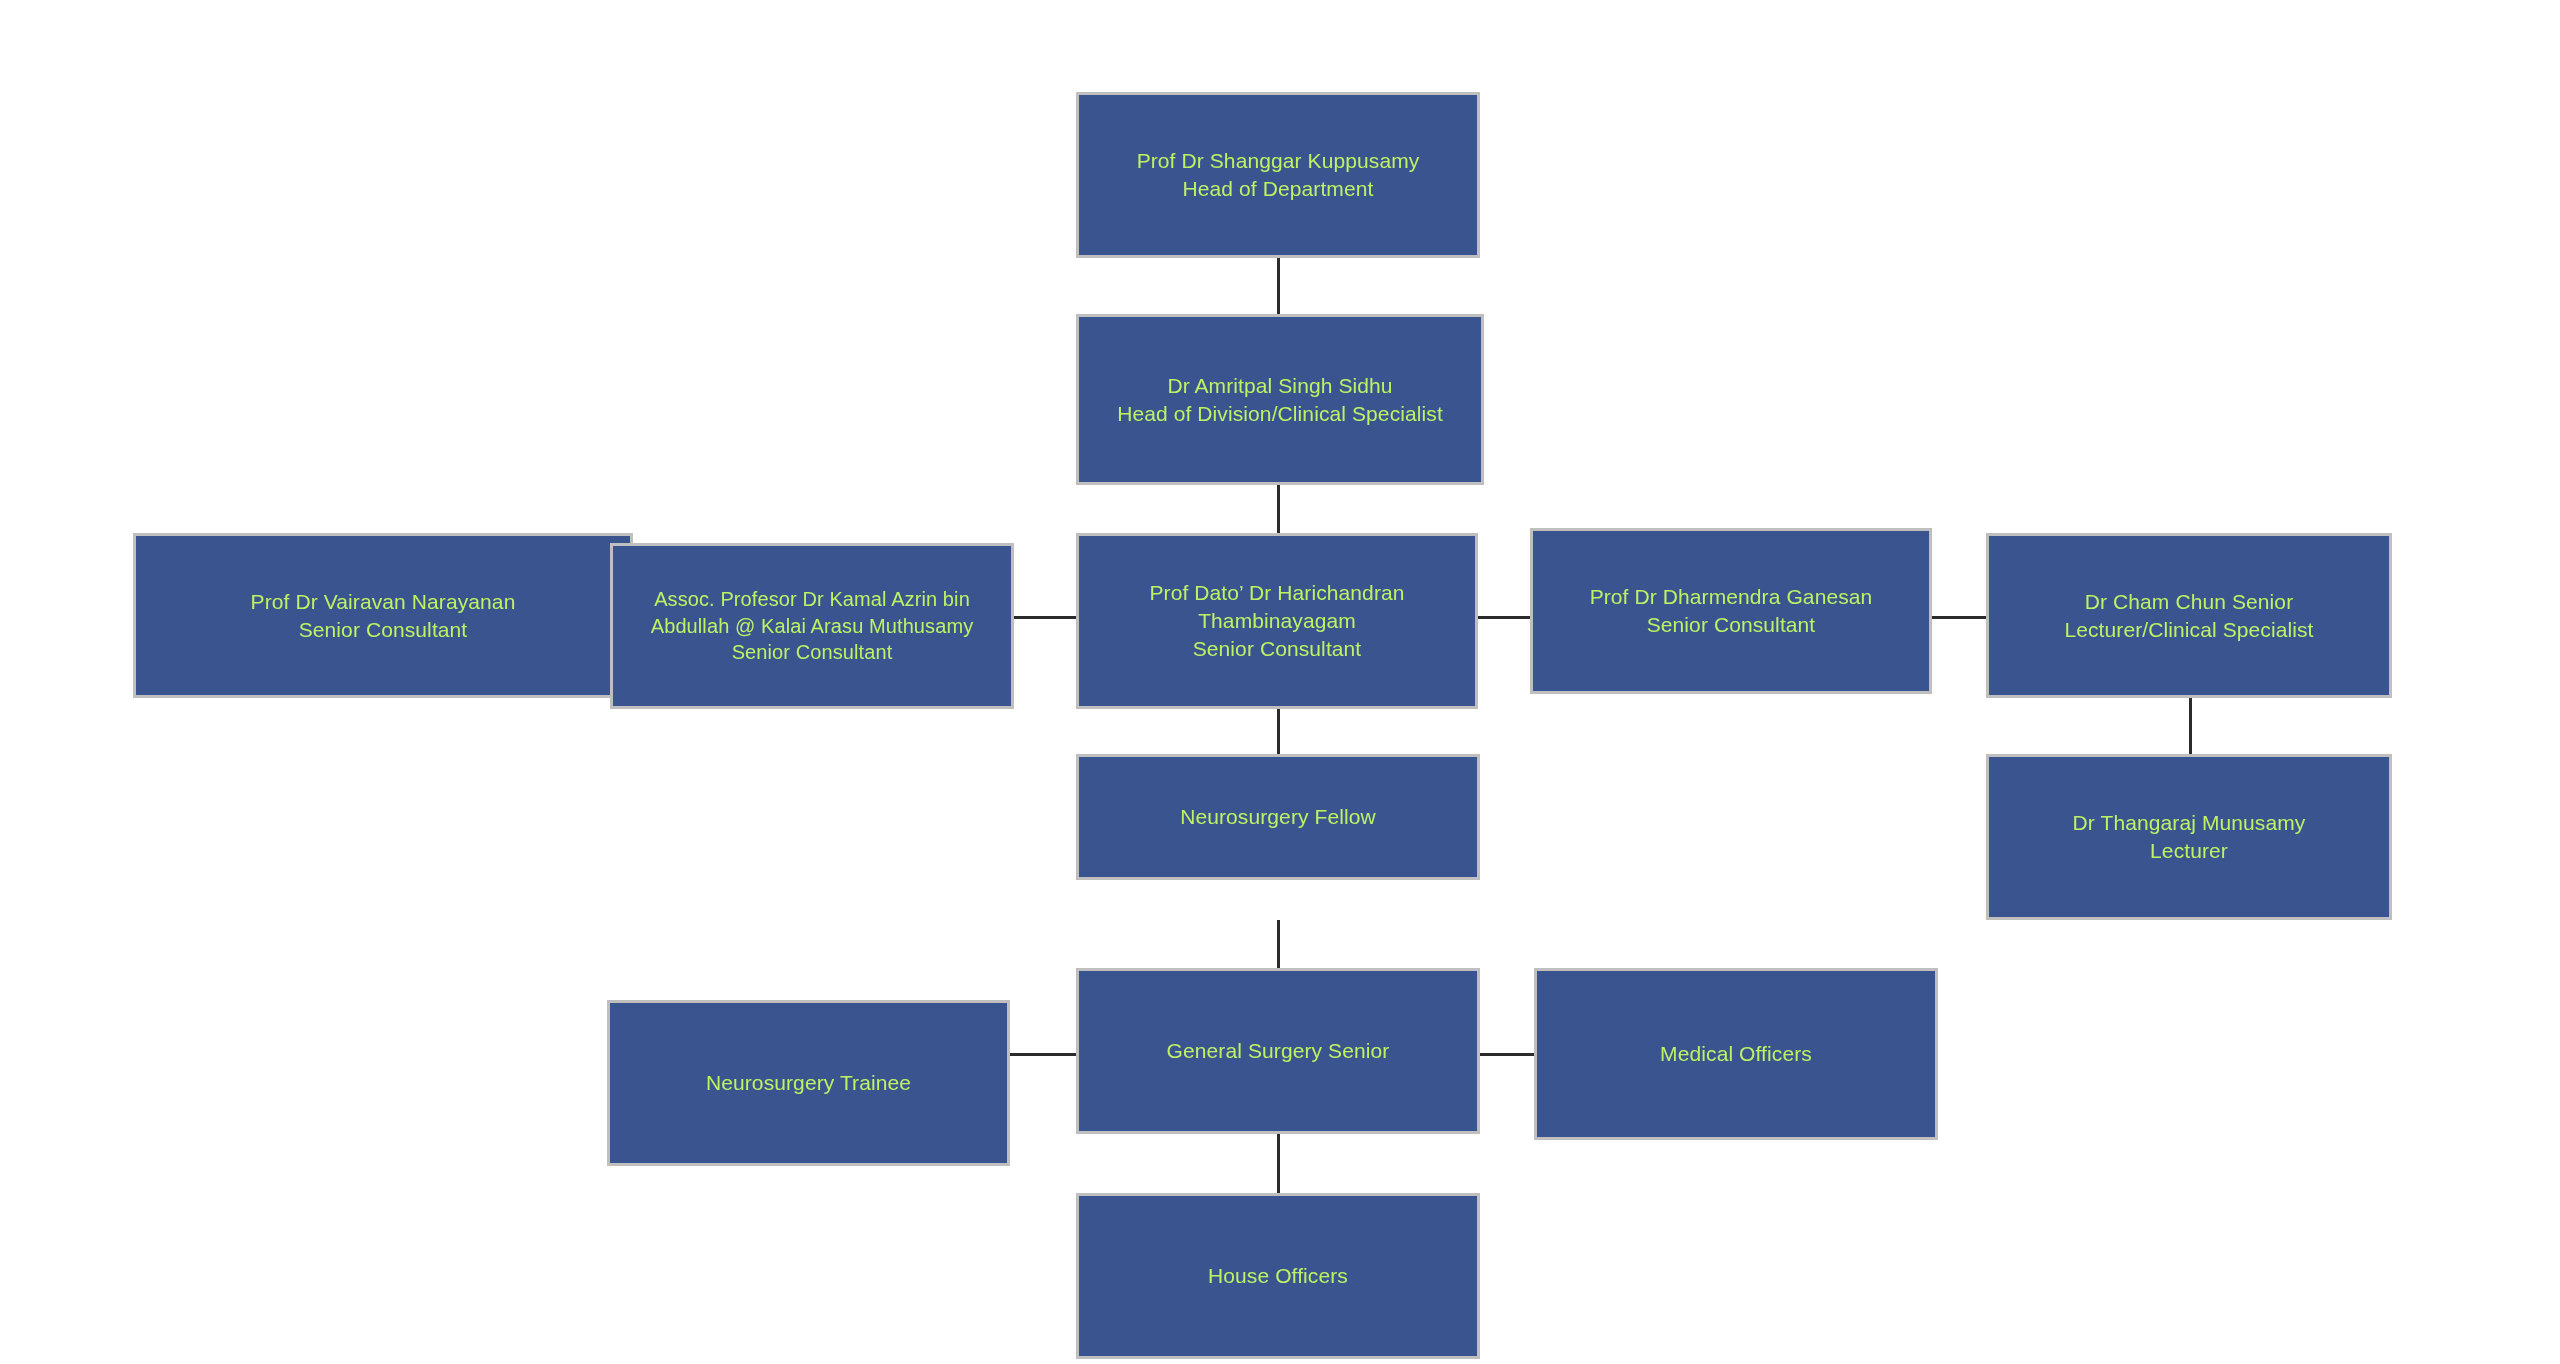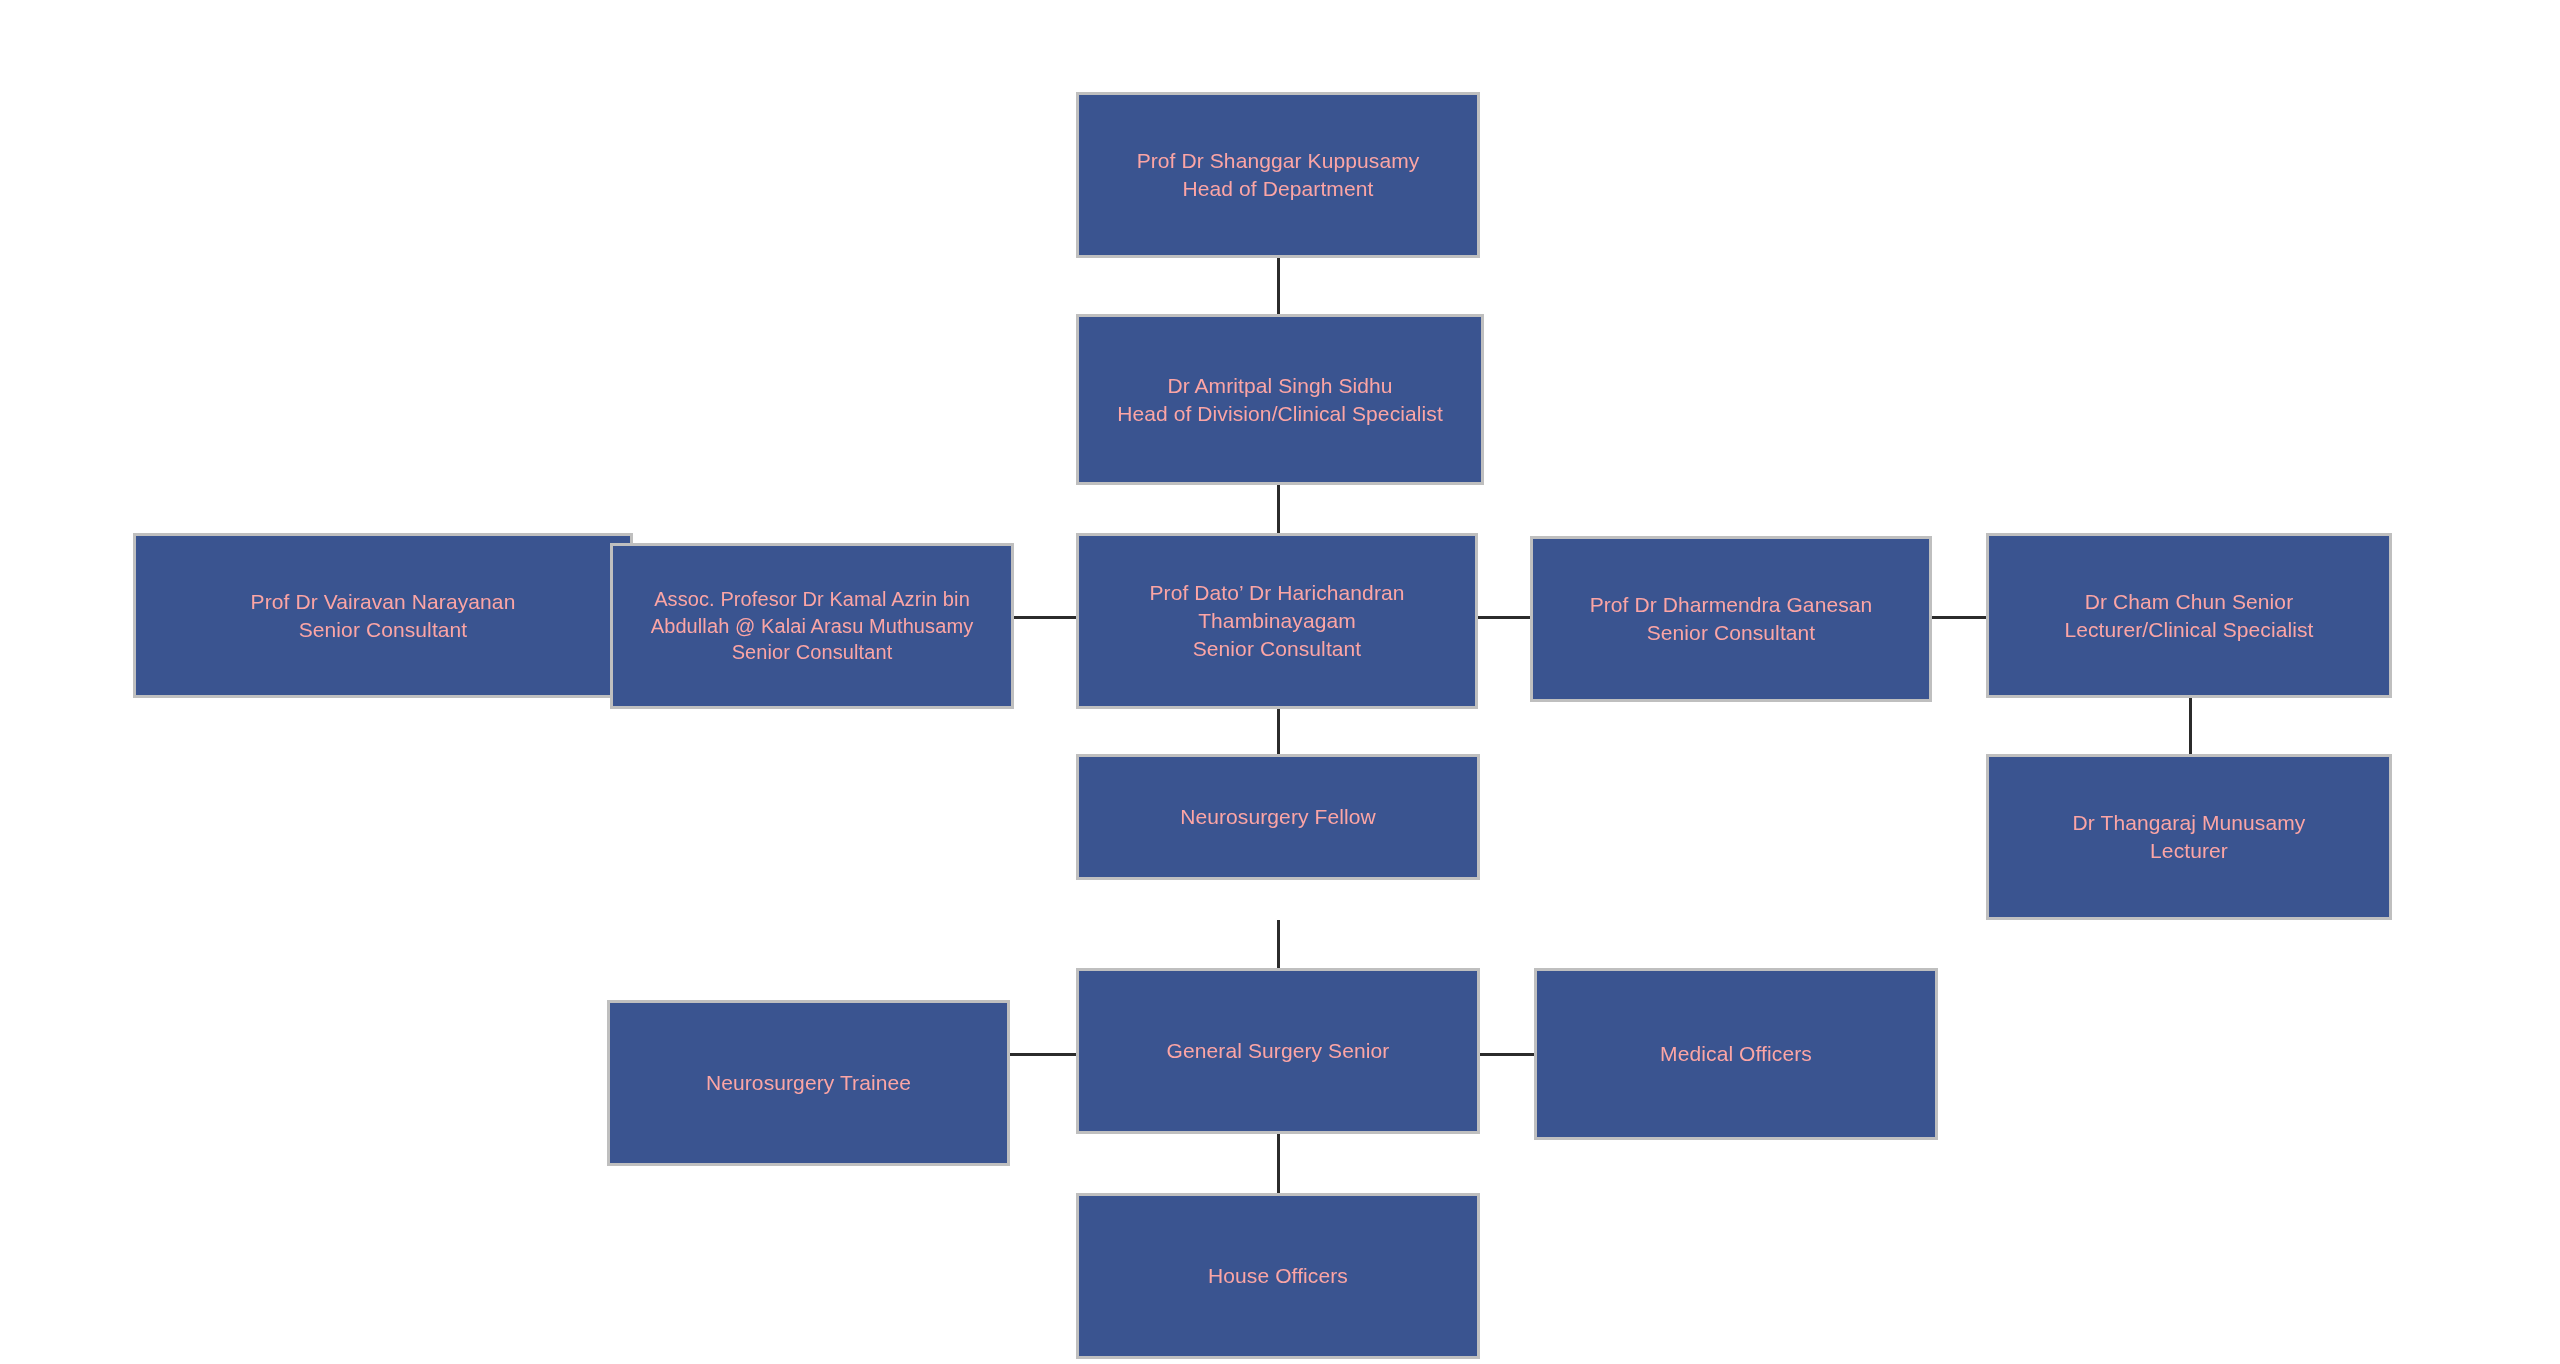--- a/index.html
+++ b/index.html
@@ -20,21 +20,21 @@
   }
   .node {
     position: absolute;
     box-sizing: border-box;
     background: #3A5490;
     border: 3px solid #BFBFBF;
     display: flex;
     align-items: center;
     justify-content: center;
     text-align: center;
-    color: #fca5a5;
+    color: #bef264;
     font-family: "Liberation Sans", sans-serif;
     font-size: 21px;
     line-height: 1.32;
     font-weight: 400;
     padding: 12px 10px;
     z-index: 2;
     white-space: pre-line;
     letter-spacing: 0.1px;
   }
   .node .lbl {
@@ -105,21 +105,21 @@
     <span class="lbl">Assoc. Profesor Dr Kamal Azrin bin Abdullah @ Kalai Arasu Muthusamy
 Senior Consultant</span>
   </div>
 
   <div class="node" style="left:1076px; top:533px; width:402px; height:176px;">
     <span class="lbl">Prof Dato’ Dr Harichandran
 Thambinayagam
 Senior Consultant</span>
   </div>
 
-  <div class="node" style="left:1530px; top:528px; width:402px; height:166px;margin-top:8px;">
+  <div class="node" style="left:1530px; top:528px; width:402px; height:166px;">
     <span class="lbl">Prof Dr  Dharmendra Ganesan
 Senior Consultant</span>
   </div>
 
   <div class="node" style="left:1986px; top:533px; width:406px; height:165px;">
     <span class="lbl">Dr Cham Chun Senior
 Lecturer/Clinical Specialist</span>
   </div>
 
   <div class="node" style="left:1076px; top:754px; width:404px; height:126px;">

